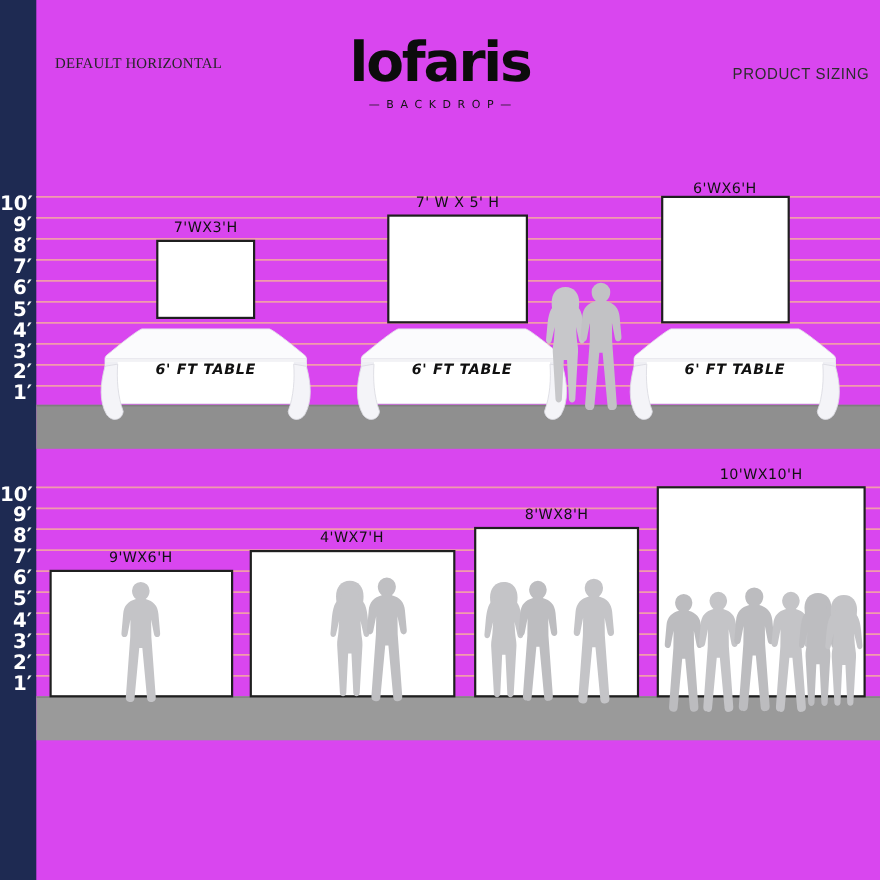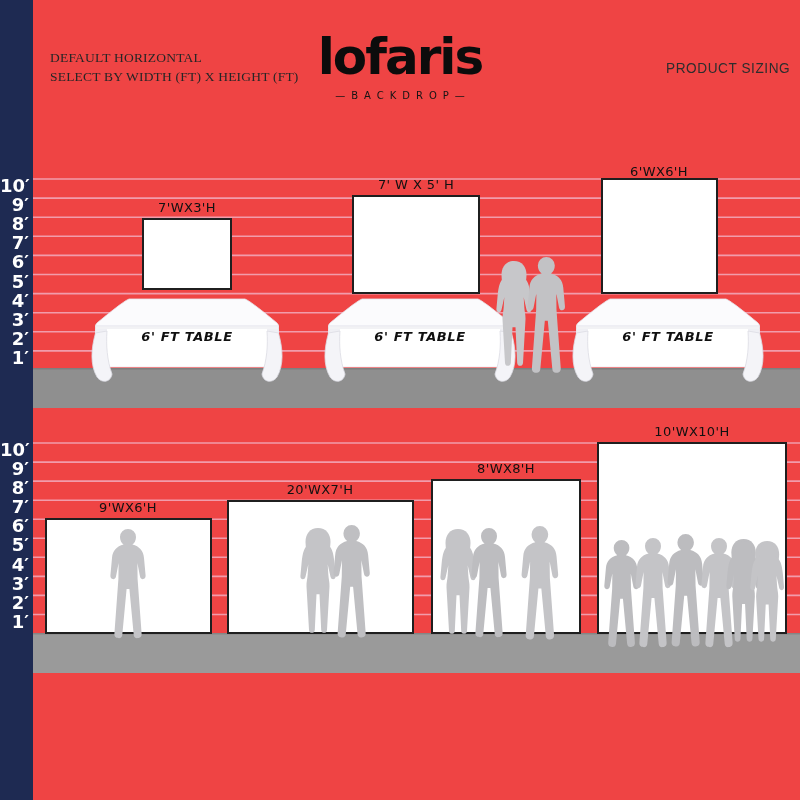--- a/index.html
+++ b/index.html
@@ -1,18 +1,18 @@
 <!DOCTYPE html>
 <html><head>
 <meta charset="utf-8">
 <style>
   html,body{margin:0;padding:0;background:#fff;}
   #stage{
     position:relative;width:800px;height:800px;overflow:hidden;
-    background:#ef4444;font-family:"DejaVu Sans",sans-serif;
+    background:#d946ef;font-family:"DejaVu Sans",sans-serif;
   }
   #diagram-svg{position:absolute;left:0;top:0;width:800px;height:800px;}
   .txt{position:absolute;color:#1a1a1a;white-space:nowrap;}
   .hdr{
     font-family:"Liberation Serif",serif;font-size:13.5px;color:#262626;
     letter-spacing:.2px;
   }
   .brand{
     font-family:"DejaVu Sans",sans-serif;font-weight:800;font-size:50px;
     letter-spacing:-2px;color:#0c0c0c;transform:translateX(-50%);
@@ -142,21 +142,20 @@
       <use href="#p-man" transform="translate(600,539) scale(0.98)" fill="#bcbcbf"></use>
       <use href="#p-man" transform="translate(631,537)"></use>
       <use href="#p-man" transform="translate(663,533) scale(1.03)" fill="#bcbcbf"></use>
       <use href="#p-man" transform="translate(697,537)"></use>
       <use href="#p-woman" transform="translate(723,539) scale(0.98)" fill="#bdbdc0"></use>
       <use href="#p-woman" transform="translate(747,541) scale(0.96)"></use>
     </g>
   </svg>
 
   <div class="txt hdr" style="left:50px;top:50px;">DEFAULT HORIZONTAL</div>
-  <div class="txt hdr" style="left:50px;top:69px;">SELECT BY WIDTH (FT) X HEIGHT (FT)</div>
 
   <div class="txt brand" style="left:400px;top:28px;">lofaris</div>
   <div class="txt brand-sub" style="left:403px;top:90px;">—BACKDROP—</div>
 
   <div class="txt product-sizing" style="left:666px;top:60px;">PRODUCT SIZING</div>
 
   <div>
     <span class="ruler-lbl" style="top:179px;">10′</span>
     <span class="ruler-lbl" style="top:198px;">9′</span>
     <span class="ruler-lbl" style="top:217px;">8′</span>
@@ -184,17 +183,17 @@
 
   <div class="txt bd-lbl" style="left:187px;top:200px;">7'WX3'H</div>
   <div class="txt bd-lbl" style="left:416px;top:177px;">7' W X 5' H</div>
   <div class="txt bd-lbl" style="left:659px;top:164px;">6'WX6'H</div>
 
   <div class="txt tbl-lbl" style="left:187px;top:329px;">6' FT TABLE</div>
   <div class="txt tbl-lbl" style="left:420px;top:329px;">6' FT TABLE</div>
   <div class="txt tbl-lbl" style="left:668px;top:329px;">6' FT TABLE</div>
 
   <div class="txt bd-lbl" style="left:128px;top:500px;">9'WX6'H</div>
-  <div class="txt bd-lbl" style="left:320px;top:482px;">20'WX7'H</div>
+  <div class="txt bd-lbl" style="left:320px;top:482px;">4'WX7'H</div>
   <div class="txt bd-lbl" style="left:506px;top:461px;">8'WX8'H</div>
   <div class="txt bd-lbl" style="left:692px;top:424px;">10'WX10'H</div>
 
 </div>
 
 </body></html>

